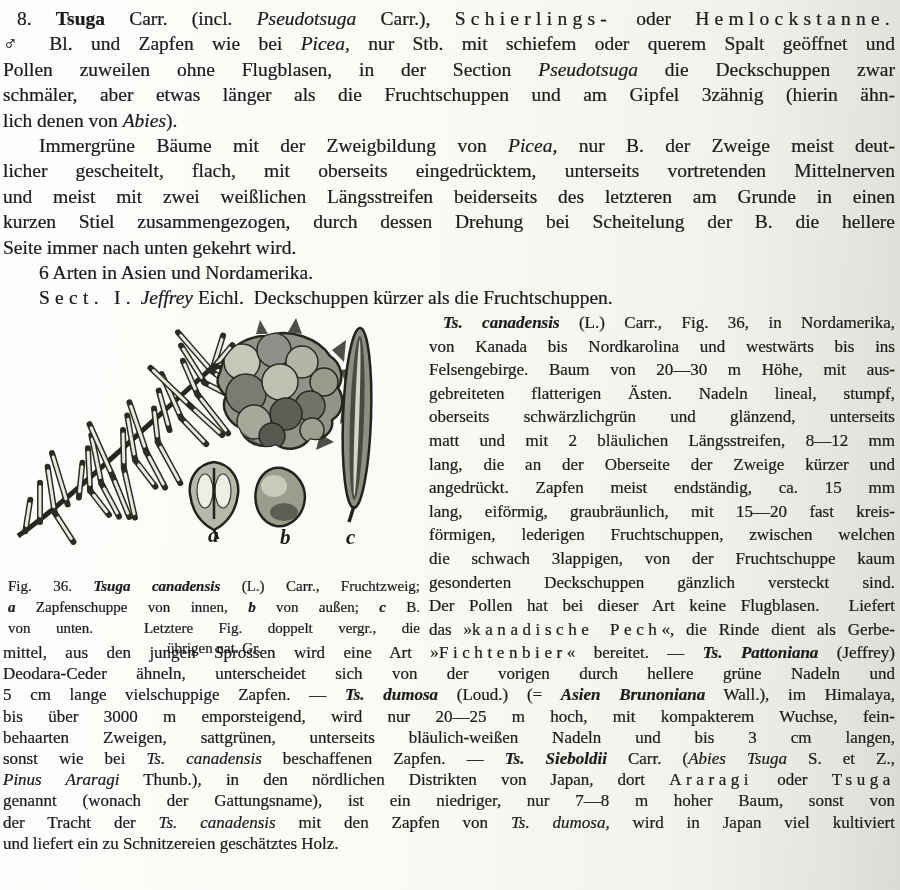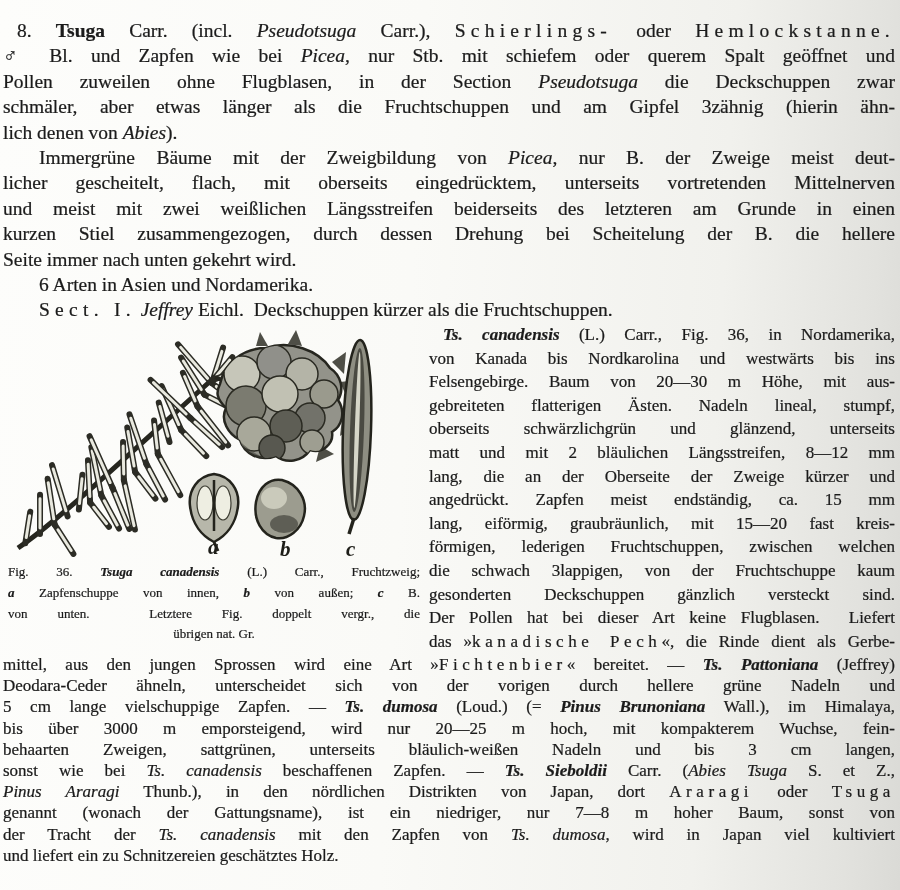--- a/index.html
+++ b/index.html
@@ -7,25 +7,25 @@
     width:900px;height:890px;
     font-family:"Liberation Serif","DejaVu Serif",serif;
     color:#1b1b1b;
     background:#f2f2ee;
   }
   .page{
     position:relative;width:900px;height:890px;overflow:hidden;
     background:linear-gradient(93deg,#fdfdfb 0%,#fafaf7 45%,#f1f1ed 78%,#e2e2de 94%,#dadad6 100%);
     -webkit-text-stroke:0.22px #1b1b1b;
   }
-  .block{position:absolute;margin-top:12px;}
+  .block{position:absolute;}
   .top{left:3px;right:5px;top:6px;font-size:19.5px;line-height:25.4px;}
   .rightcol{left:429px;right:5px;top:311px;font-size:17px;line-height:23.6px;}
   .fig{left:2px;top:310px;width:425px;height:238px;}
-  .caption{left:8px;top:550px;width:412px;font-size:13px;line-height:20.8px;}
+  .caption{left:8px;top:576px;width:412px;font-size:15px;line-height:20.8px;}
   .bottom{left:3px;right:5px;top:642px;font-size:17px;line-height:21.2px;}
   .tline{text-align:justify;text-align-last:justify;white-space:normal;}
   .tline.end{text-align-last:left;}
   .tline.center{text-align:right;text-align-last:center;}
   .tline.ind{text-indent:36px;}
   .tline.ind2{text-indent:14px;}
   .st-i{font-style:italic;}
   .st-b{font-weight:bold;}
   .st-bi{font-weight:bold;font-style:italic;}
   .st-g{letter-spacing:0.27em;}
@@ -208,21 +208,21 @@
       <div class="tline"><span>förmigen, lederigen Fruchtschuppen, zwischen welchen</span></div>
       <div class="tline"><span>die schwach 3lappigen, von der Fruchtschuppe kaum</span></div>
       <div class="tline"><span>gesonderten Deckschuppen gänzlich versteckt sind.</span></div>
       <div class="tline"><span>Der Pollen hat bei dieser Art keine Flugblasen.&nbsp; Liefert</span></div>
       <div class="tline"><span>das »</span><span class="st-g">kanadische Pech</span><span>«, die Rinde dient als Gerbe-</span></div>
     </div>
 
   <div class="block bottom">
       <div class="tline"><span>mittel, aus den jungen Sprossen wird eine Art »</span><span class="st-g">Fichtenbier</span><span>« bereitet. — </span><span class="st-bi">Ts. Pattoniana</span><span> (Jeffrey)</span></div>
       <div class="tline"><span>Deodara-Ceder ähneln, unterscheidet sich von der vorigen durch hellere grüne Nadeln und</span></div>
-      <div class="tline"><span>5 cm lange vielschuppige Zapfen. — </span><span class="st-bi">Ts. dumosa</span><span> (Loud.) (= </span><span class="st-bi">Pinus Brunoniana</span><span> Wall.), im Himalaya,</span></div>
+      <div class="tline"><span>5 cm lange vielschuppige Zapfen. — </span><span class="st-bi">Ts. dumosa</span><span> (Loud.) (= </span><span class="st-bi">Asien Brunoniana</span><span> Wall.), im Himalaya,</span></div>
       <div class="tline"><span>bis über 3000 m emporsteigend, wird nur 20—25 m hoch, mit kompakterem Wuchse, fein-</span></div>
       <div class="tline"><span>behaarten Zweigen, sattgrünen, unterseits bläulich-weißen Nadeln und bis 3 cm langen,</span></div>
       <div class="tline"><span>sonst wie bei </span><span class="st-i">Ts. canadensis</span><span> beschaffenen Zapfen. — </span><span class="st-bi">Ts. Sieboldii</span><span> Carr. (</span><span class="st-i">Abies Tsuga</span><span> S. et Z.,</span></div>
       <div class="tline"><span class="st-i">Pinus Araragi</span><span> Thunb.), in den nördlichen Distrikten von Japan, dort </span><span class="st-g">Araragi</span><span> oder </span><span class="st-g">Tsuga</span></div>
       <div class="tline"><span>genannt (wonach der Gattungsname), ist ein niedriger, nur 7—8 m hoher Baum, sonst von</span></div>
       <div class="tline"><span>der Tracht der </span><span class="st-i">Ts. canadensis</span><span> mit den Zapfen von </span><span class="st-i">Ts. dumosa</span><span>, wird in Japan viel kultiviert</span></div>
       <div class="tline end"><span>und liefert ein zu Schnitzereien geschätztes Holz.</span></div>
     </div>
 
 </div>

